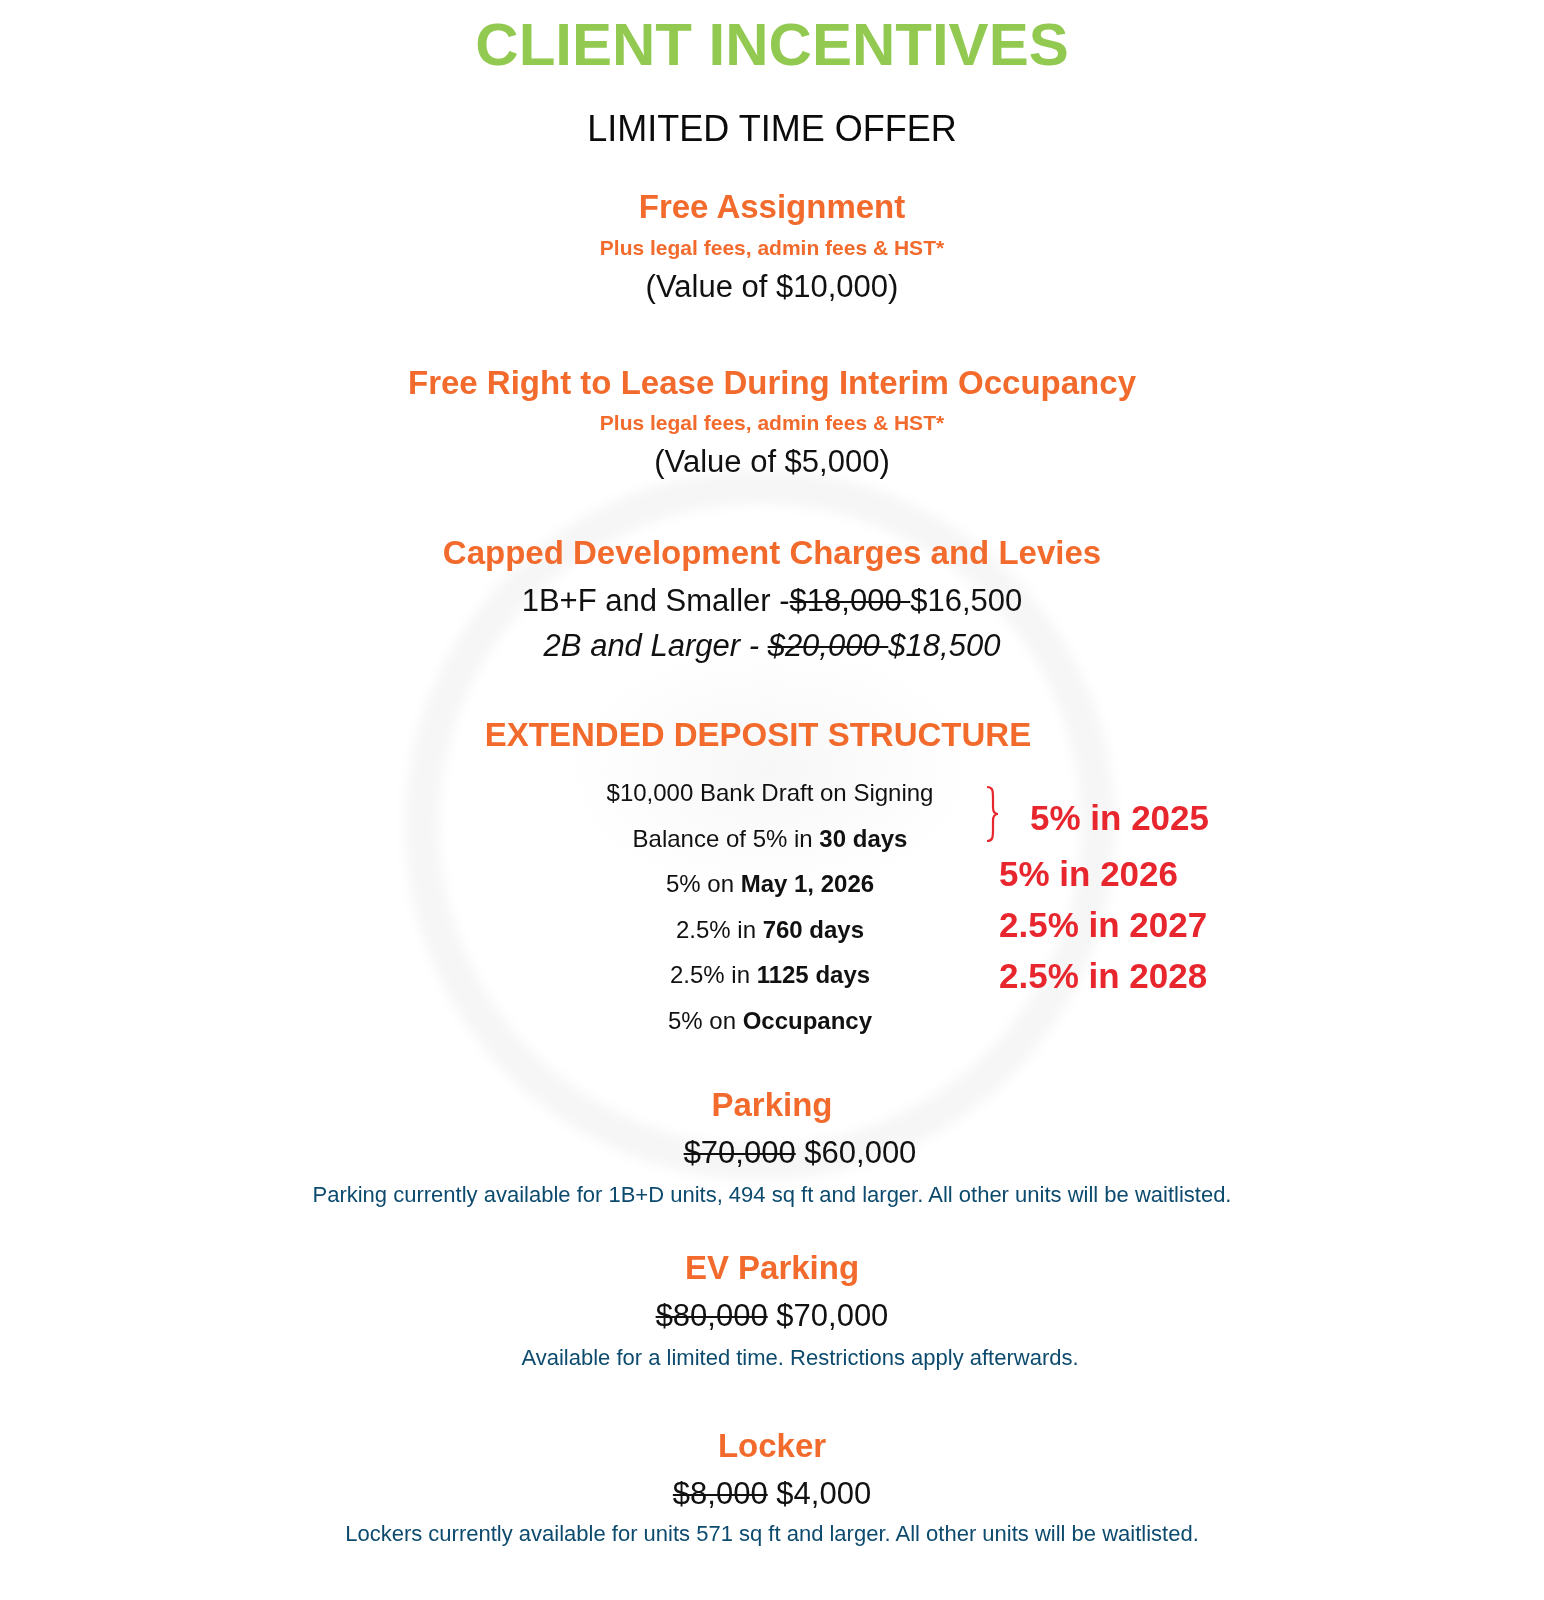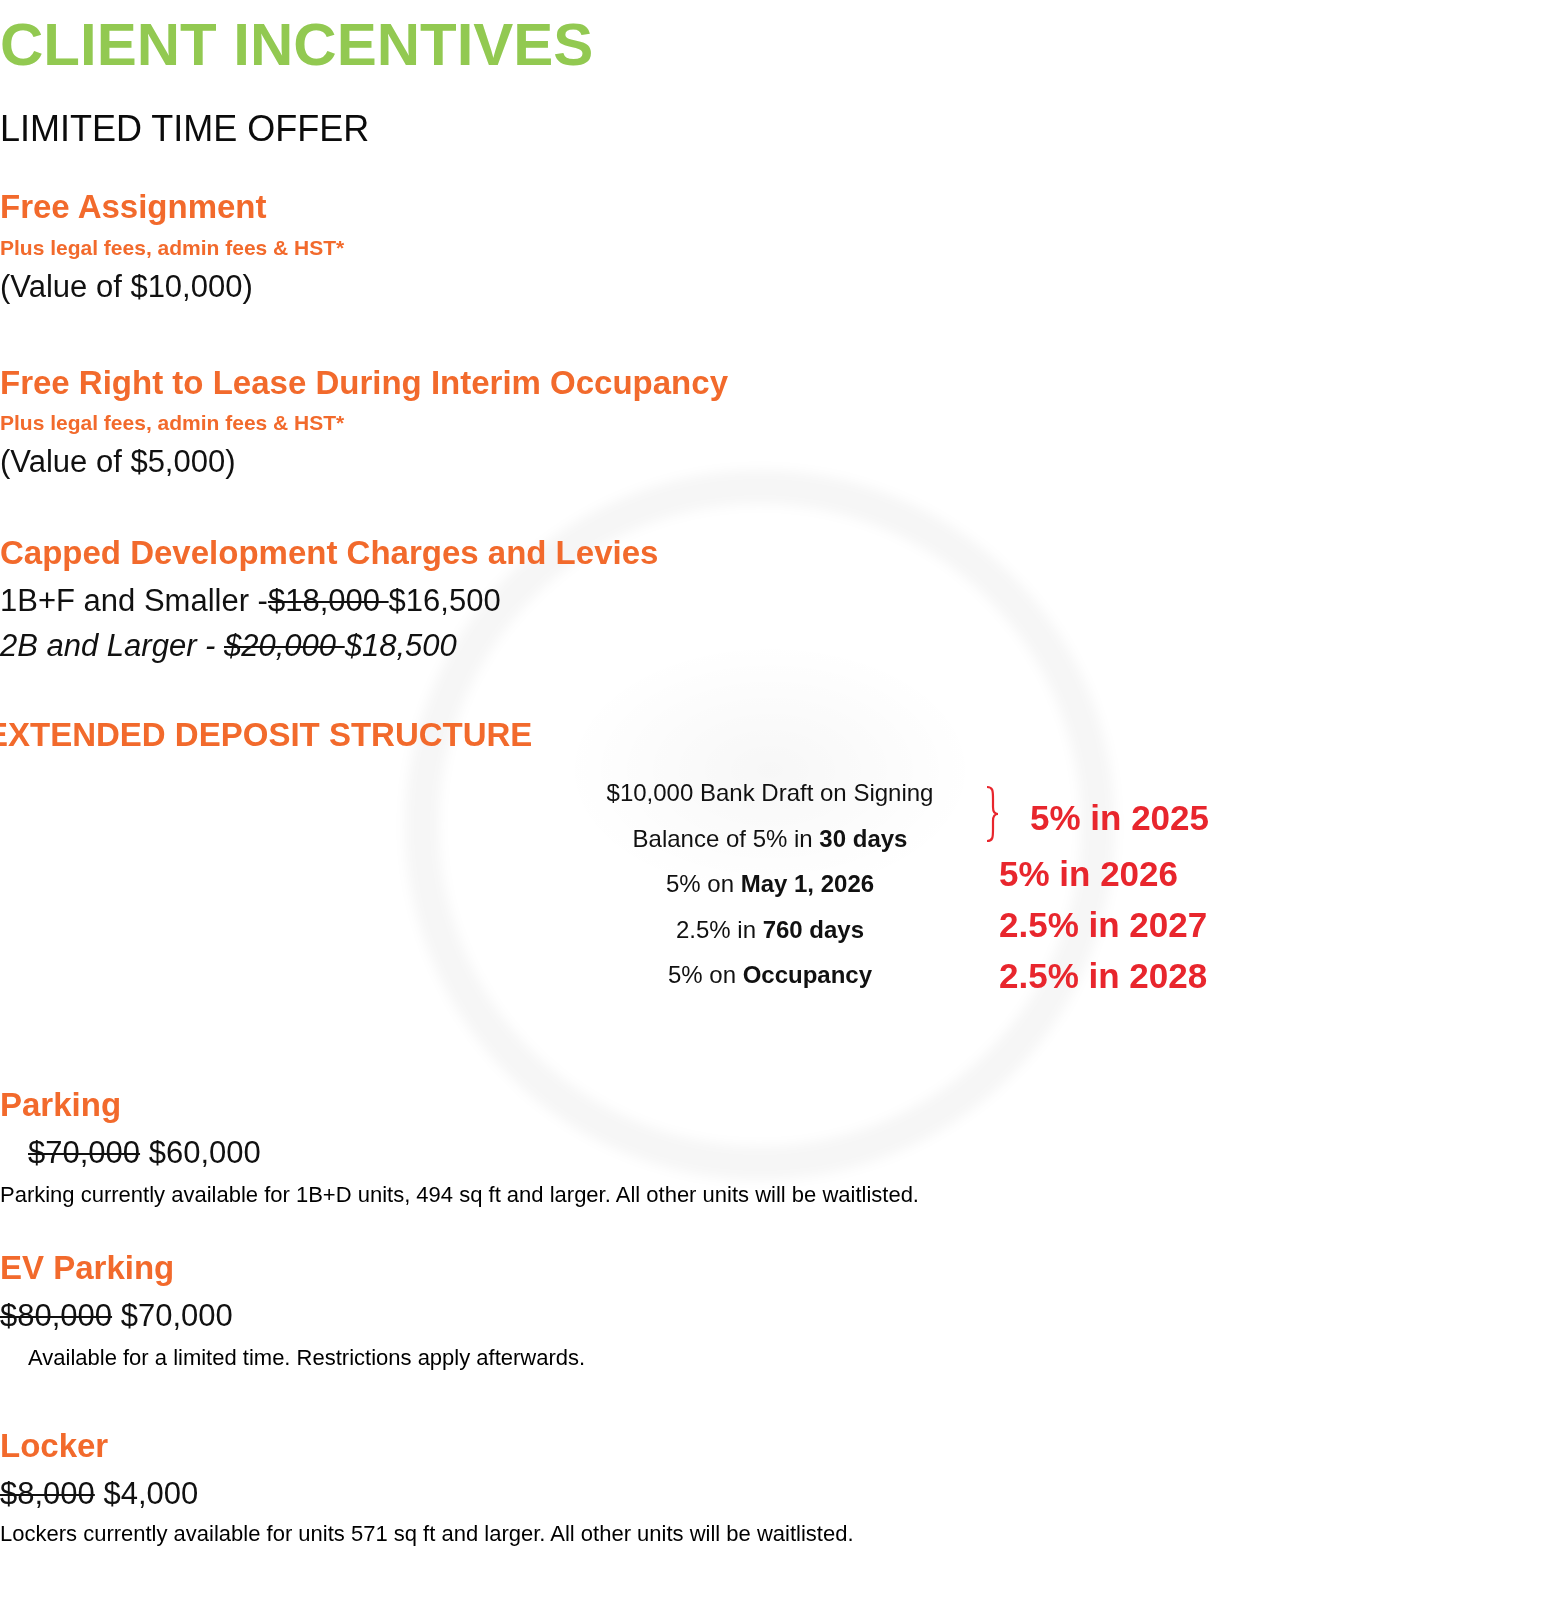--- a/index.html
+++ b/index.html
@@ -15,35 +15,35 @@
       box-sizing: border-box;
       filter: blur(6px);
       pointer-events: none;
     }
     .watermark-inner {
       position: absolute; left: 560px; top: 640px; width: 420px; height: 260px;
       border-radius: 50%;
       background: radial-gradient(ellipse at center, rgba(0,0,0,0.03), rgba(0,0,0,0) 70%);
       pointer-events: none;
     }
-    .abs { position: absolute; left: 0; width: 1544px; text-align: left; white-space: nowrap; }
+    .abs { position: absolute; left: 0; width: 1544px; text-align: center; white-space: nowrap; }
     .title {
       top: 10px; font-size: 60px; font-weight: bold; color: #92c951; letter-spacing: 0px;
     }
     .subtitle {
       top: 108px; font-size: 36px; font-weight: normal; color: #0b0b0b;
     }
     .head {
       font-size: 33px; font-weight: bold; color: #f26a2c;
     }
     .small-orange {
       font-size: 21px; font-weight: bold; color: #f26a2c;
     }
     .body-line { font-size: 31px; color: #111111; }
-    .note { font-size: 22px; color: #000000; }
+    .note { font-size: 22px; color: #0c4a6e; }
     .strike { text-decoration: line-through; text-decoration-thickness: 2px; }
     b { font-weight: bold; }
 
     .deposit-left {
       position: absolute; left: 460px; width: 620px; top: 770px;
       text-align: center; font-size: 24px; line-height: 45.5px; color: #111;
     }
     .brace {
       position: absolute; left: 985px; top: 785px; width: 14px; height: 58px;
     }
@@ -82,20 +82,21 @@
   </div>
 </section>
 
 <section>
   <div class="abs head" style="top:716px; left:-14px;">EXTENDED DEPOSIT STRUCTURE</div>
   <div class="deposit-left">
     <div><span>$10,000 Bank Draft on Signing</span><b></b></div>
     <div><span>Balance of 5% in </span><b>30 days</b></div>
     <div><span>5% on </span><b>May 1, 2026</b></div>
     <div><span>2.5% in </span><b>760 days</b></div>
+    <div><span>2.5% in </span><b>1125 days</b></div>
     <div><span>5% on </span><b>Occupancy</b></div>
   </div>
 
   <svg class="brace" viewBox="0 0 14 58">
     <path d="M2 2 C8 2 8 6 8 14 L8 22 C8 27 10 29 13 29 C10 29 8 31 8 36 L8 44 C8 52 8 56 2 56" fill="none" stroke="#e8262d" stroke-width="2.2"></path>
   </svg>
 
   <div class="red" style="left:1030px; top:798px;">5% in 2025</div>
   <div class="red" style="left:999px; top:854px;">5% in 2026</div>
   <div class="red" style="left:999px; top:905px;">2.5% in 2027</div>

